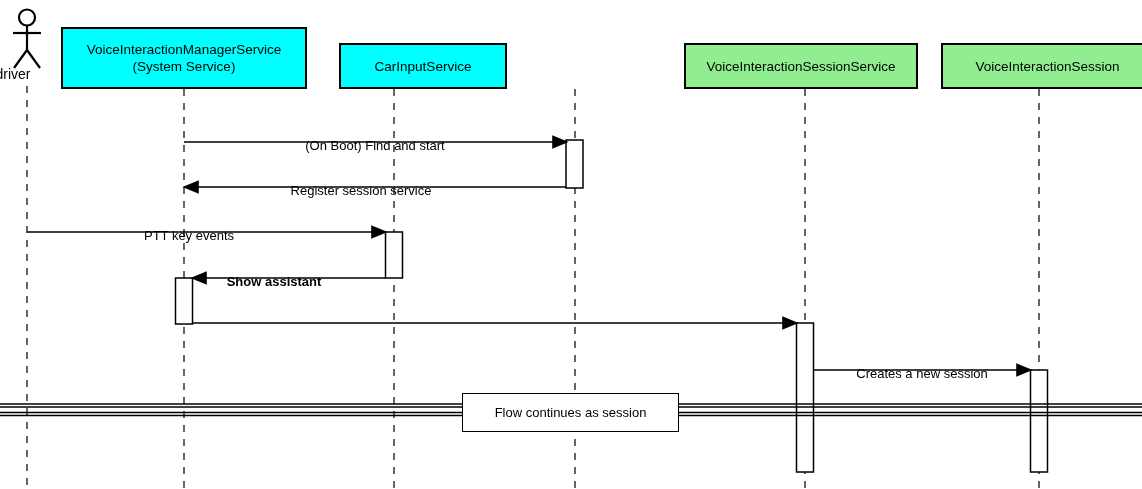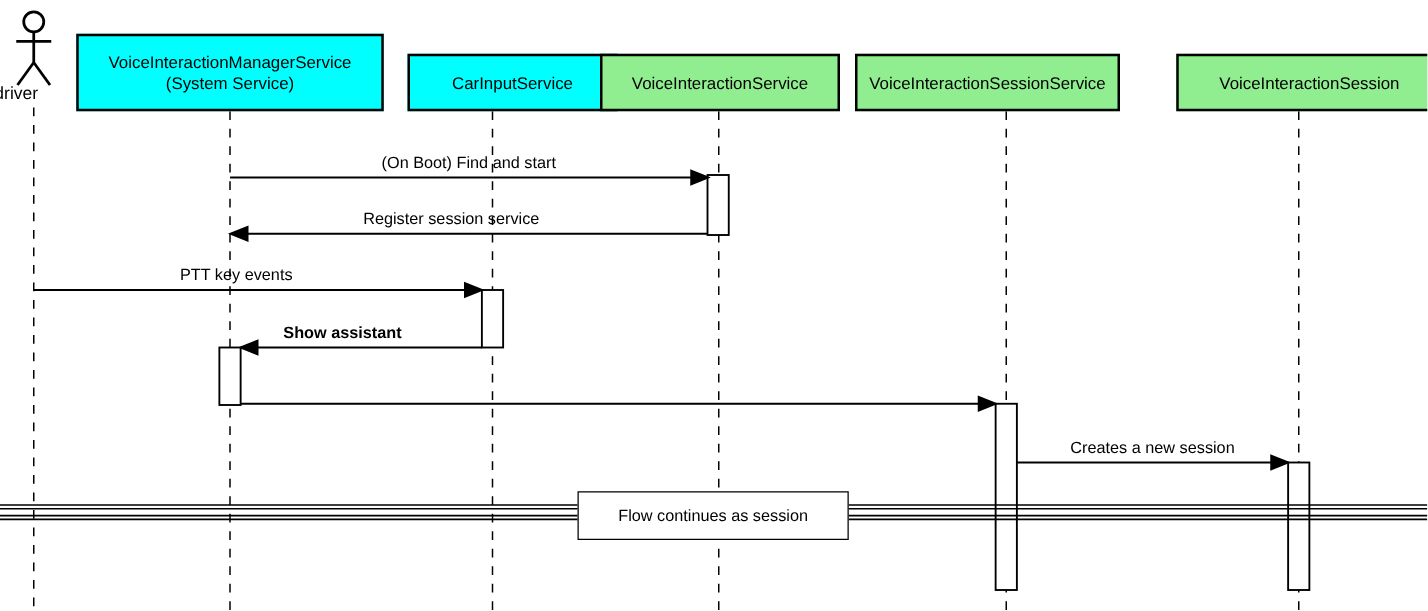--- a/index.html
+++ b/index.html
@@ -22,20 +22,21 @@
     z-index:3;
   }
   .cyan{background:#00FFFF;}
   .green{background:#90EE90;}
   .msg-label{
     position:absolute;
     transform:translateX(-50%);
     white-space:nowrap;
     font-size:13px;
     z-index:4;
+    margin-top:16px;
   }
   .divider-label{
     position:absolute;
     left:462px;top:393px;width:217px;height:39px;
     box-sizing:border-box;
     background:#fff;border:1.5px solid #000;
     display:flex;align-items:center;justify-content:center;
     font-size:13px;
     z-index:6;
   }
@@ -113,27 +114,24 @@
       <line x1="0" y1="415.5" x2="1142" y2="415.5"></line>
     </g>
   </svg>
 
   <div class="actor-label">driver</div>
 
   <div class="participant cyan" style="left:61px;top:27px;width:246px;height:62px;">
     <span>VoiceInteractionManagerService</span>
     <span>(System Service)</span>
   </div>
-  <div class="participant cyan" style="left:326px;top:43px;width:168px;height:46px;">
+  <div class="participant cyan" style="left:339px;top:43px;width:168px;height:46px;">
     <span>CarInputService</span>
   </div>
-  <div class="participant green" style="left:480px;top:43px;width:192px;height:46px;">
-    <span>VoiceInteractionService</span>
-  </div>
-  <div class="participant green" style="left:684px;top:43px;width:212px;height:46px;">
+  <div class="participant green" style="left:684px;top:43px;width:234px;height:46px;">
     <span>VoiceInteractionSessionService</span>
   </div>
   <div class="participant green" style="left:941px;top:43px;width:213px;height:46px;">
     <span>VoiceInteractionSession</span>
   </div>
 
   <div class="msg-label" style="left:375px;top:122px;">(On Boot) Find and start</div>
   <div class="msg-label" style="left:361px;top:167px;">Register session service</div>
   <div class="msg-label" style="left:189px;top:212px;">PTT key events</div>
   <div class="msg-label" style="left:274px;top:258px;font-weight:bold;">Show assistant</div>

